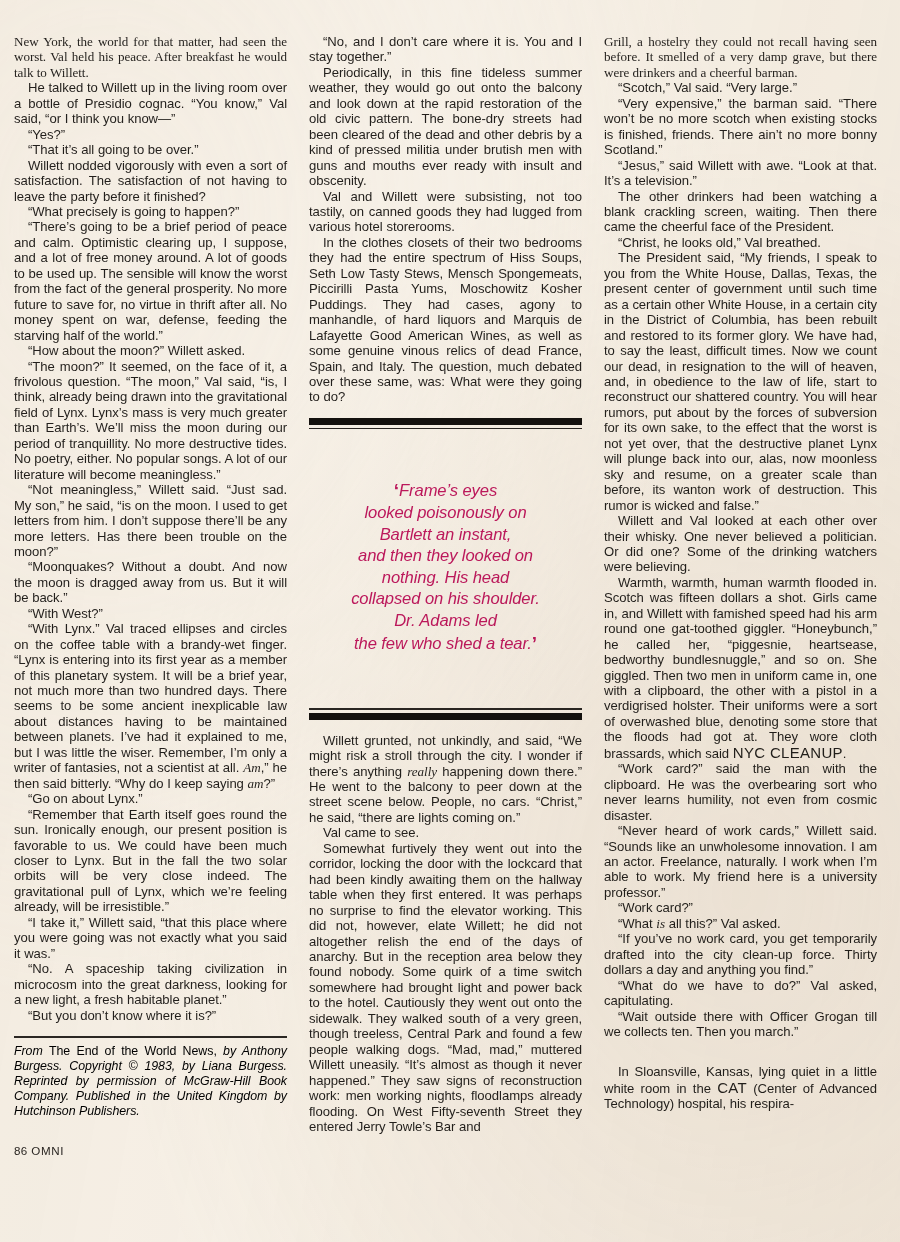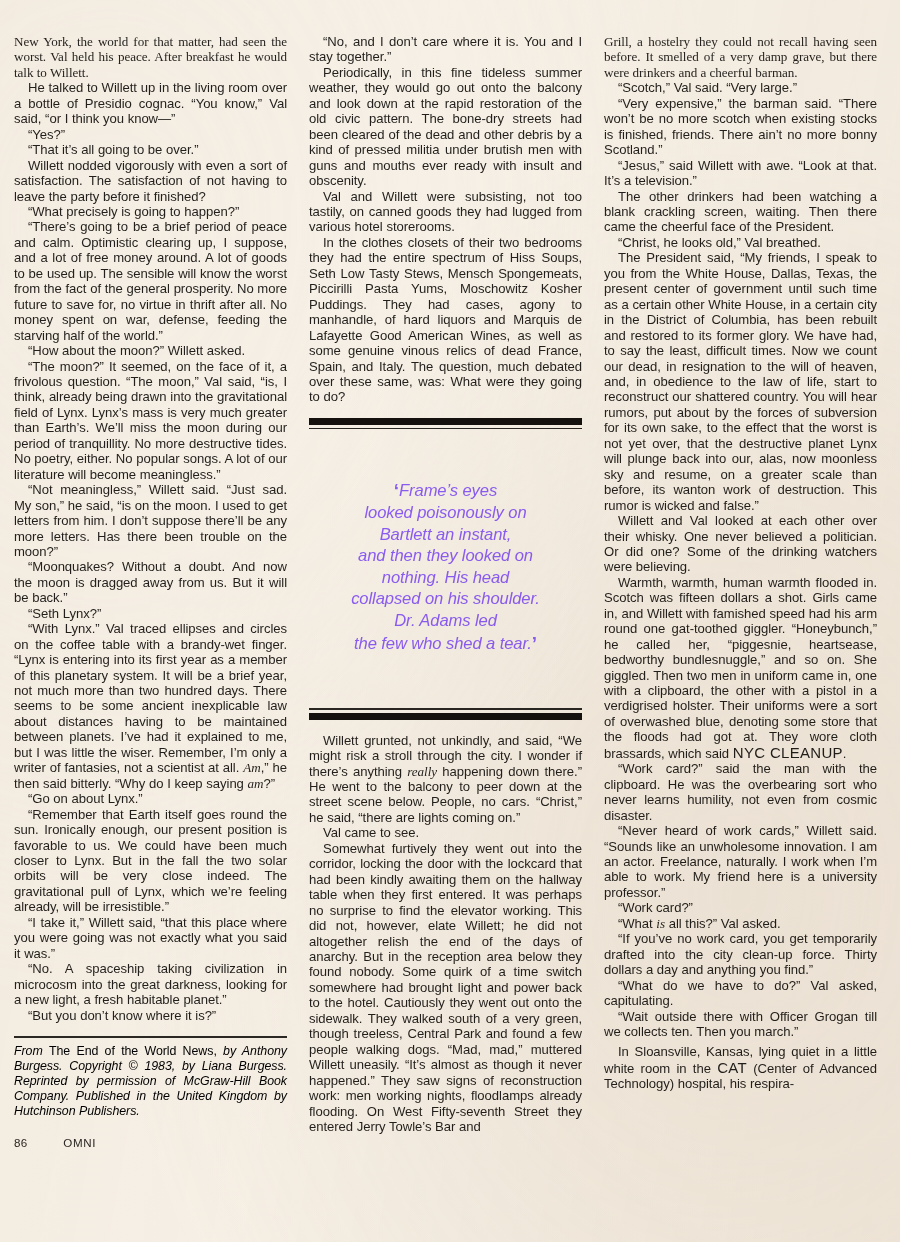--- a/index.html
+++ b/index.html
@@ -50,21 +50,21 @@
     line-height: 15.45px;
     text-align: justify;
     text-justify: inter-word;
     letter-spacing: -0.05px;
     word-spacing: 0.1px;
     color: #221f1c;
     text-indent: 14px;
     -webkit-font-smoothing: antialiased;
   }
   p.noindent { text-indent: 0; font-family: Liberation Serif, serif; }
-  p.gap-before { margin-top: 5px; }
+  p.gap-before { margin-top: 25px; }
   em { font-style: italic; font-family: Liberation Serif, serif; }
   .smallcaps {
     font-size: 15px;
     letter-spacing: 0.3px;
   }
 
   
   .pullquote-wrap {
     margin: 13px 0 13px 0;
   }
@@ -82,21 +82,21 @@
     margin-top: 3px;
   }
   .rule-bottom .rule-hair { margin-top: 0; margin-bottom: 3px; }
 
   .pullquote {
     font-style: italic;
     font-size: 16.6px;
     line-height: 21.6px;
     text-align: center;
     padding: 50px 4px 54px 4px;
-    color: #8b5cf6;
+    color: #be185d;
     letter-spacing: -0.1px;
   }
   .pq-line { display: block; white-space: nowrap; }
   .qmark-open, .qmark-close {
     font-style: normal;
     font-weight: 700;
     font-size: 19px;
     position: relative;
     top: 1px;
   }
@@ -111,23 +111,23 @@
     font-style: italic;
     font-size: 12.4px;
     line-height: 15.2px;
     text-align: justify;
     text-indent: 0;
     margin: 0;
     color: #000000;
   }
   .credit .roman { font-style: normal; }
   .folio {
-    margin-top: 16px;
+    margin-top: 24px;
     display: flex;
-    gap: 36px;
+    gap: 4px;
     align-items: flex-start;
     font-size: 11.6px;
     letter-spacing: 0.2px;
     color: #2a2622;
   }
   .folio .mag { letter-spacing: 0.6px; }
 </style>
 </head>
 <body style="background: rgb(246, 240, 231);">
 
@@ -140,21 +140,21 @@
           <p>He talked to Willett up in the living room over a bottle of Presidio cognac. “You know,” Val said, “or I think you know—”</p>
           <p>“Yes?”</p>
           <p>“That it’s all going to be over.”</p>
           <p>Willett nodded vigorously with even a sort of satisfaction. The satisfaction of not having to leave the party before it finished?</p>
           <p>“What precisely is going to happen?”</p>
           <p>“There’s going to be a brief period of peace and calm. Optimistic clearing up, I suppose, and a lot of free money around. A lot of goods to be used up. The sensible will know the worst from the fact of the general prosperity. No more future to save for, no virtue in thrift after all. No money spent on war, defense, feeding the starving half of the world.”</p>
           <p>“How about the moon?” Willett asked.</p>
           <p>“The moon?” It seemed, on the face of it, a frivolous question. “The moon,” Val said, “is, I think, already being drawn into the gravitational field of Lynx. Lynx’s mass is very much greater than Earth’s. We’ll miss the moon during our period of tranquillity. No more destructive tides. No poetry, either. No popular songs. A lot of our literature will become meaningless.”</p>
           <p>“Not meaningless,” Willett said. “Just sad. My son,” he said, “is on the moon. I used to get letters from him. I don’t suppose there’ll be any more letters. Has there been trouble on the moon?”</p>
           <p>“Moonquakes? Without a doubt. And now the moon is dragged away from us. But it will be back.”</p>
-          <p>“Seth Lynx?”</p>
+          <p>“With West?”</p>
           <p>“With Lynx.” Val traced ellipses and circles on the coffee table with a brandy-wet finger. “Lynx is entering into its first year as a member of this planetary system. It will be a brief year, not much more than two hundred days. There seems to be some ancient inexplicable law about distances having to be maintained between planets. I’ve had it explained to me, but I was little the wiser. Remember, I’m only a writer of fantasies, not a scientist at all. <em>Am</em>,” he then said bitterly. “Why do I keep saying <em>am</em>?”</p>
           <p>“Go on about Lynx.”</p>
           <p>“Remember that Earth itself goes round the sun. Ironically enough, our present position is favorable to us. We could have been much closer to Lynx. But in the fall the two solar orbits will be very close indeed. The gravitational pull of Lynx, which we’re feeling already, will be irresistible.”</p>
           <p>“I take it,” Willett said, “that this place where you were going was not exactly what you said it was.”</p>
           <p>“No. A spaceship taking civilization in microcosm into the great darkness, looking for a new light, a fresh habitable planet.”</p>
           <p>“But you don’t know where it is?”</p>
         </div>
       <div class="credit-rule"></div>
       <p class="credit" id="credit-text">From <span class="roman">The End of the World News,</span> by Anthony Burgess. Copyright © 1983, by Liana Burgess. Reprinted by permission of McGraw-Hill Book Company. Published in the United Kingdom by Hutchinson Publishers.</p>
       <div class="folio">

